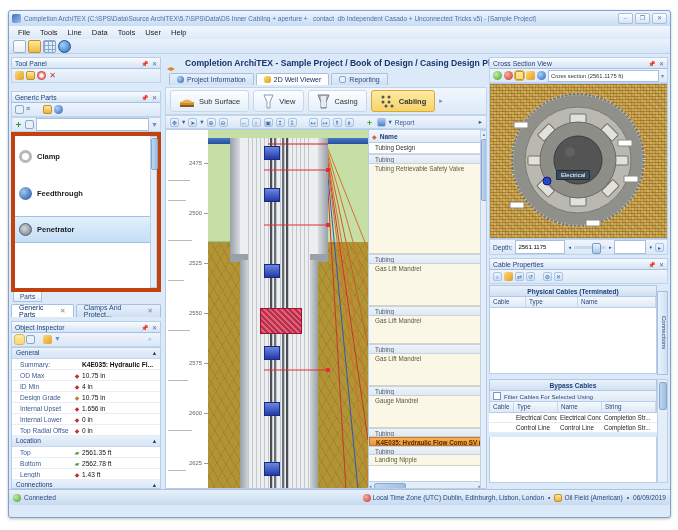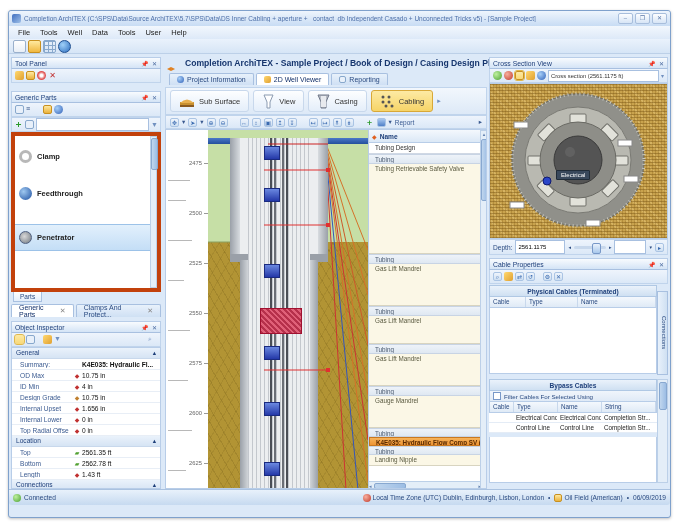--- a/index.html
+++ b/index.html
@@ -56,21 +56,21 @@
   .g-lab{width:52px;color:#3a5a90;padding-left:8px;white-space:nowrap;overflow:hidden;}
   .g-ic{width:10px;text-align:center;font-size:6px;}
   .g-val{flex:1;white-space:nowrap;overflow:hidden;color:#111;}
   
   #heading{font-size:8.6px;font-weight:bold;color:#17366e;white-space:nowrap;}
   .doctab{font-size:7px;color:#2a4a80;background:linear-gradient(#e8f1fb,#cfe0f4);border:1px solid #a8c0e0;
     border-bottom:none;border-radius:2px 2px 0 0;padding:2px 7px;display:flex;align-items:center;gap:3px;}
   .doctab.active{background:#fff;color:#12306a;}
   .ribbon-btn{display:flex;align-items:center;gap:4px;font-size:7.5px;color:#333;
     border:1px solid #c8d8ec;border-radius:3px;background:linear-gradient(#fdfeff,#e4eefa);padding:2px 8px;height:22px;box-sizing:border-box;}
-  .ribbon-btn.active{background:linear-gradient(#fdeaa4,#f6d468);border-color:#d8a838;}
+  .ribbon-btn.active{background:linear-gradient(#fdeaa4,#f6d468);border-color:#d8a838;font-weight:bold;}
   .minibar{display:flex;align-items:center;gap:3px;font-size:6.5px;color:#3a5a90;}
   .mico{width:9px;height:9px;border-radius:2px;background:linear-gradient(#eef4fc,#cfe0f2);border:1px solid #aac4e4;box-sizing:border-box;font-size:6px;line-height:8px;text-align:center;color:#3a6ab0;}
   
   .vrow{box-sizing:border-box;font-size:6.3px;color:#5a5a40;padding:1px 0 0 6px;overflow:hidden;white-space:nowrap;}
   .vrow.sep{background:linear-gradient(#eef3f9,#dfe8f2);border-top:1px solid #c8d4e4;border-bottom:1px solid #c8d4e4;color:#4a5a70;}
   .vrow.item{background:#fbf7e6;border-bottom:1px solid #d8d4c0;background-image:linear-gradient(90deg,transparent 14px,#d0ccb8 14px,#d0ccb8 14.5px,transparent 14.5px);}
   .vrow.first{background:#fff;border-bottom:1px solid #d0d8e4;color:#333;}
   .vrow.sel{background:linear-gradient(#f6b35a,#ee9434);border:1px solid #c87820;color:#5a2a00;font-weight:bold;}
   
   .grp-bar{background:linear-gradient(#eaf2fb,#cfe0f2);border:1px solid #b0c8e4;font-size:6.6px;font-weight:bold;
@@ -98,21 +98,21 @@
     <div class="t">Completion ArchiTEX (C:\SPS\Data\Source ArchiTEX\5.7\SPS\Data\DS Inner Cabling + aperture + _contact_db Independent Casado + Unconnected Tricks v5) - [Sample Project]</div>
     <div style="flex:1"></div>
     <div class="winbtn">–</div>
     <div class="winbtn">❐</div>
     <div class="winbtn" style="margin-right:3px;">✕</div>
   </div>
 
   <div class="abs" id="menubar">
     <span class="menu-item">File</span>
     <span class="menu-item">Tools</span>
-    <span class="menu-item">Well</span>
+    <span class="menu-item">Line</span>
     <span class="menu-item">Data</span>
     <span class="menu-item">Tools</span>
     <span class="menu-item">User</span>
     <span class="menu-item">Help</span>
   </div>
 
   <div class="abs" id="maintoolbar">
     <span class="ico ico-page"></span>
     <span class="ico ico-folder"></span>
     <span class="ico ico-table"></span>
@@ -153,21 +153,21 @@
   </div>
   <div class="abs listbox" style="left:2px;top:121px;width:150px;height:160px;box-sizing:border-box;">
     <div class="list-item" style="margin-top:8px;">
       <span class="ring"></span>
       <span>Clamp</span>
     </div>
     <div class="list-item" style="margin-top:12px;text-align:center;">
       <span class="ball"></span>
       <span>Feedthrough</span>
     </div>
-    <div class="list-item sel" style="margin-top:18px;">
+    <div class="list-item sel" style="margin-top:10px;">
       <span class="pen-ico"></span>
       <span>Penetrator</span>
     </div>
     <div class="scrollv" style="position:absolute;right:0;top:0;width:7px;height:100%;">
       <div class="thumbv" style="width:5px;height:30px;margin:1px auto;"></div>
     </div>
   </div>
   <div class="abs tabchip" style="left:4px;top:281px;">Parts</div>
   <div class="abs" style="left:2px;top:293px;width:150px;height:13px;display:flex;gap:2px;">
     <span class="doctab active">

